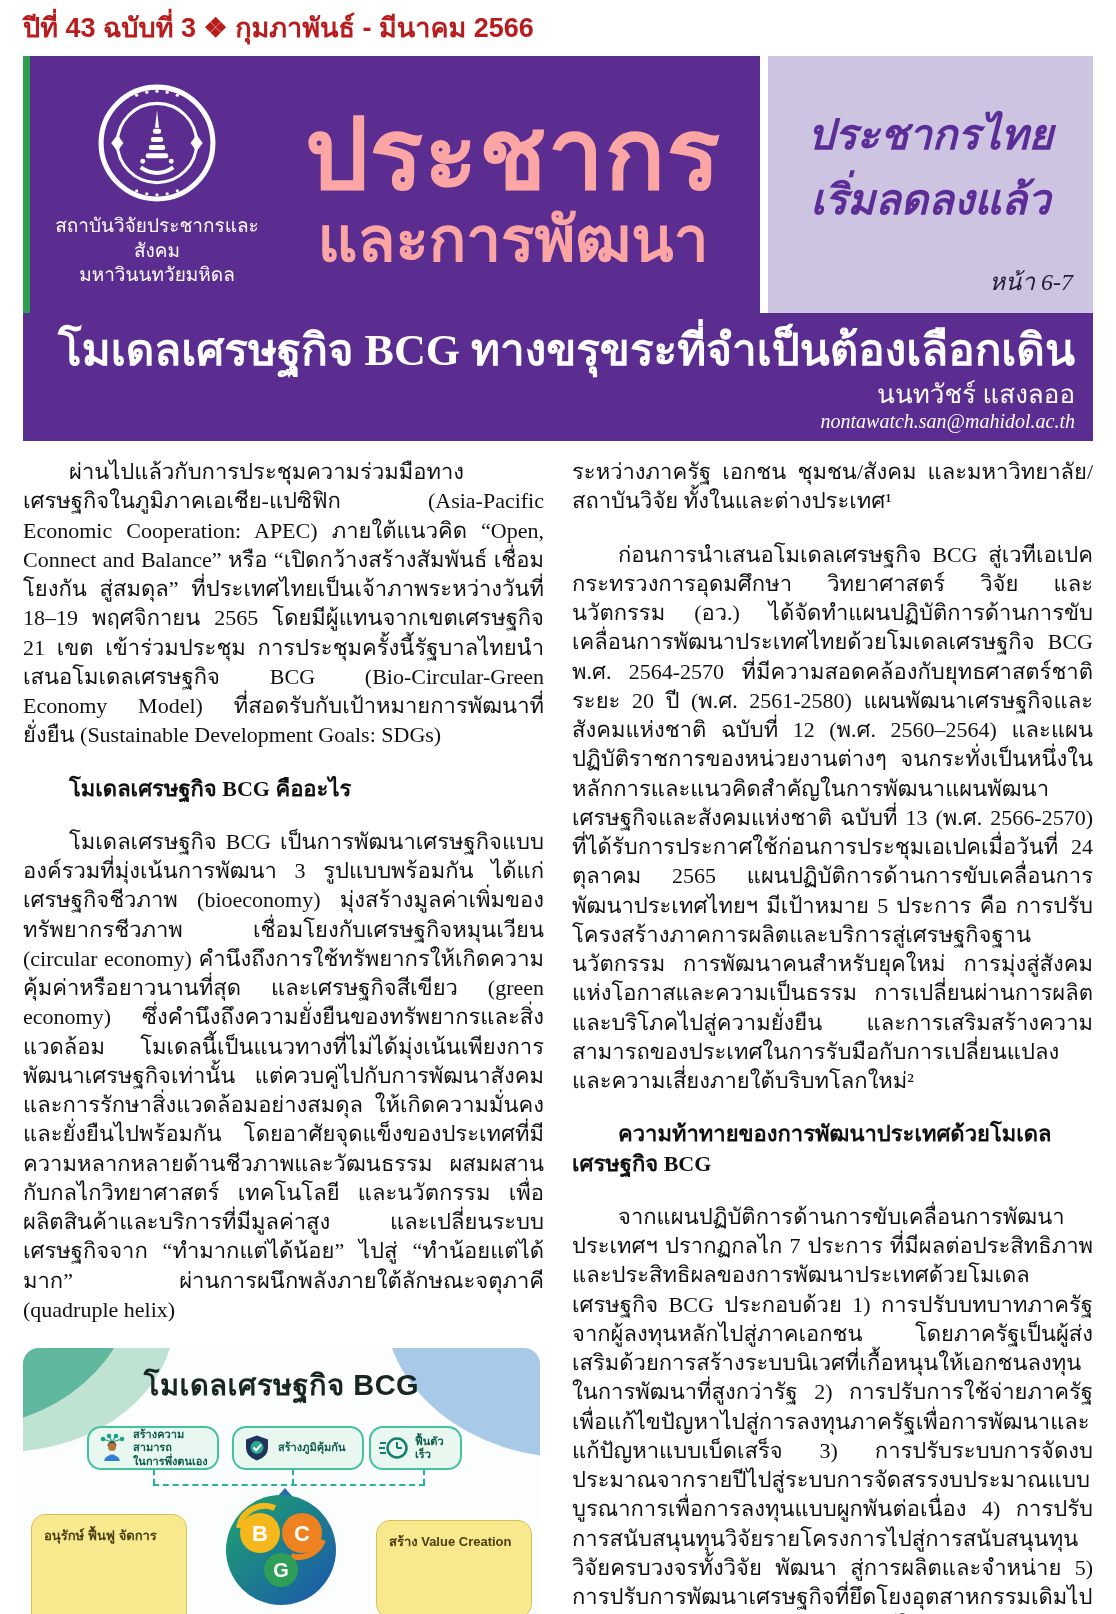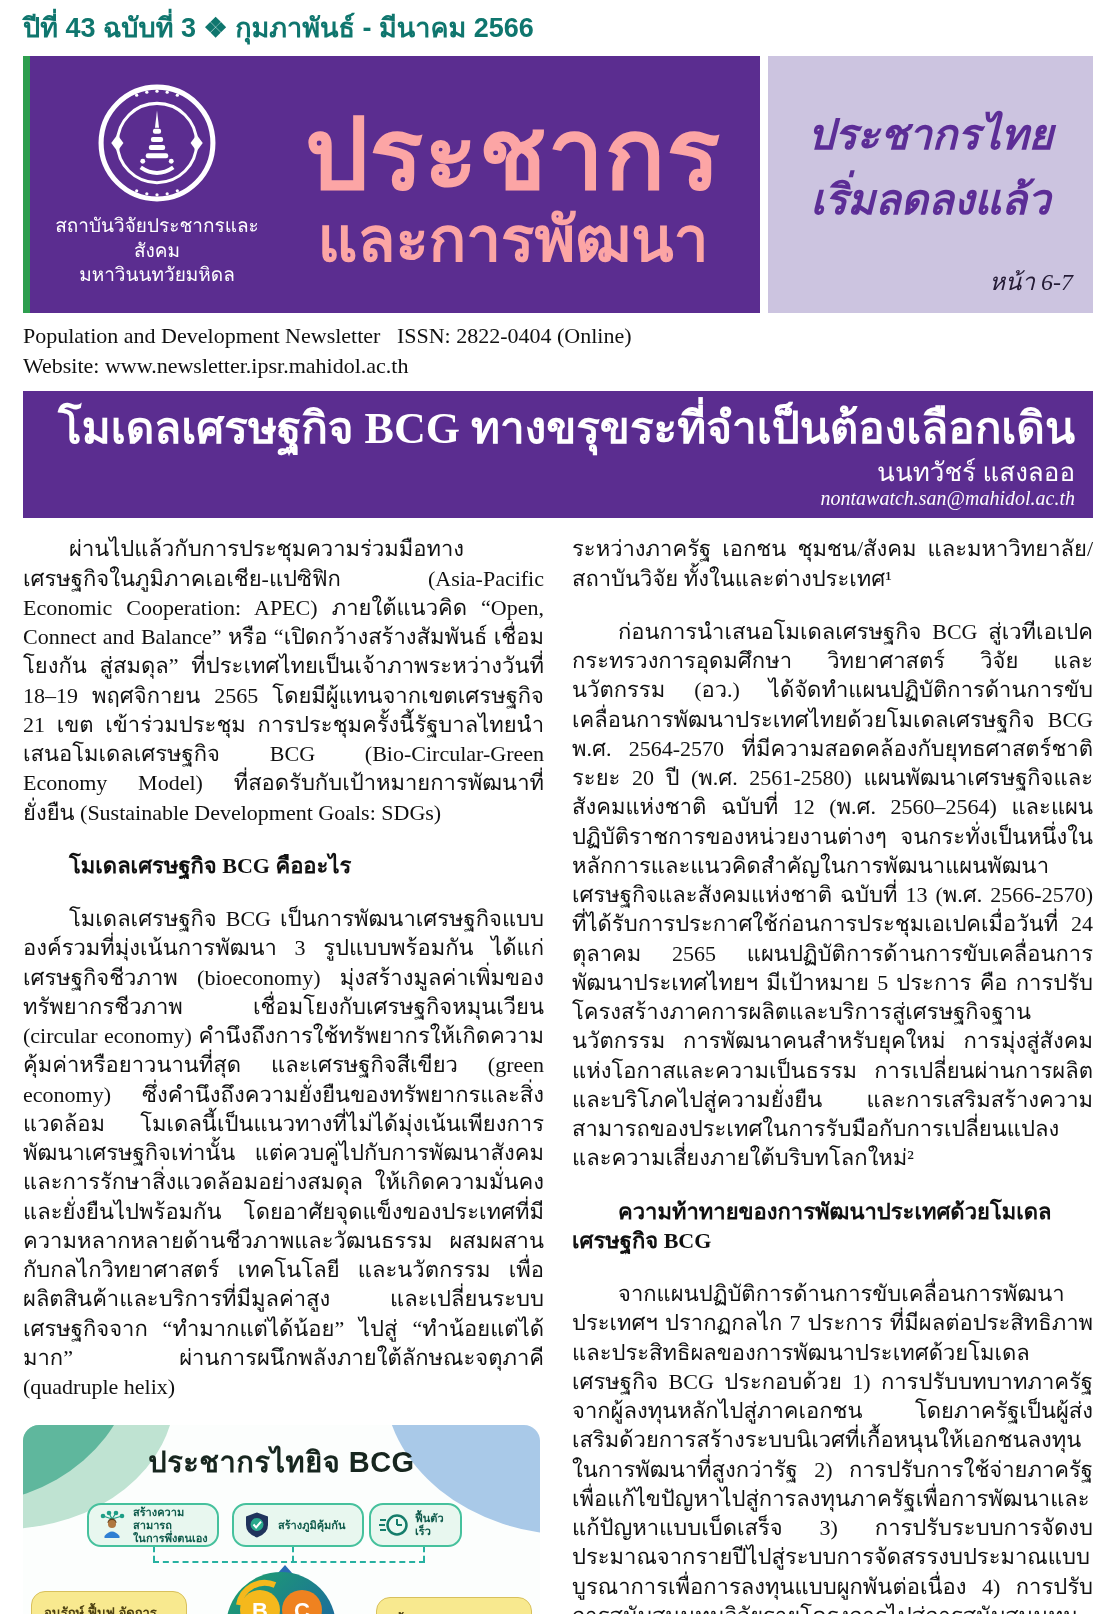--- a/index.html
+++ b/index.html
@@ -1,20 +1,20 @@
 <!DOCTYPE html>
 <html lang="th"><head>
 <meta charset="utf-8">
 <style>
   html,body{margin:0;padding:0;background:#ffffff;}
   body{width:1116px;font-family:"Liberation Serif",serif;color:#111;}
   .page{padding:6px 23px 24px;box-sizing:border-box;}
 
   
-  .issue-line{color:#0f766e;font-family:"Liberation Sans",sans-serif;font-weight:700;
+  .issue-line{color:#b91c1c;font-family:"Liberation Sans",sans-serif;font-weight:700;
     font-size:27px;line-height:1.2;margin:6px 0 12px;}
 
   
   .header-row{display:flex;gap:8px;height:257px;}
   .masthead{width:737px;box-sizing:border-box;background:#5b2d90;border-left:7px solid #2e9e4f;
     display:flex;align-items:center;padding:8px 6px 8px 12px;}
   .masthead-left{width:230px;display:flex;flex-direction:column;align-items:center;}
   .emblem{width:122px;height:122px;}
   .institute{margin-top:10px;color:#fff;font-family:"Liberation Sans",sans-serif;font-weight:400;
     font-size:19px;line-height:1.3;text-align:center;}
@@ -133,45 +133,41 @@
 
     <div class="side-box">
       <div class="side-headline">
         <div>ประชากรไทย</div>
         <div>เริ่มลดลงแล้ว</div>
       </div>
       <div class="side-page-ref">หน้า 6-7</div>
     </div>
   </div>
 
-  <div class="nl-info">
-    <div class="nl-line">Population and Development Newsletter   ISSN: 2822-0404 (Online)</div>
-    <div class="nl-line">Website: www.newsletter.ipsr.mahidol.ac.th</div>
-  </div>
 
   <div class="title-banner">
     <h1 class="banner-headline">โมเดลเศรษฐกิจ BCG ทางขรุขระที่จำเป็นต้องเลือกเดิน</h1>
     <div class="banner-author">นนทวัชร์ แสงลออ</div>
     <div class="banner-email">nontawatch.san@mahidol.ac.th</div>
   </div>
 
   <div class="columns">
     <div class="column">
       <div>
           <p class="col-para">ผ่านไปแล้วกับการประชุมความร่วมมือทางเศรษฐกิจในภูมิภาคเอเชีย-แปซิฟิก (Asia-Pacific Economic Cooperation: APEC) ภายใต้แนวคิด “Open, Connect and Balance” หรือ “เปิดกว้างสร้างสัมพันธ์ เชื่อมโยงกัน สู่สมดุล” ที่ประเทศไทยเป็นเจ้าภาพระหว่างวันที่ 18–19 พฤศจิกายน 2565 โดยมีผู้แทนจากเขตเศรษฐกิจ 21 เขต เข้าร่วมประชุม การประชุมครั้งนี้รัฐบาลไทยนำเสนอโมเดลเศรษฐกิจ BCG (Bio-Circular-Green Economy Model) ที่สอดรับกับเป้าหมายการพัฒนาที่ยั่งยืน (Sustainable Development Goals: SDGs)</p>
           <h3 class="col-heading">โมเดลเศรษฐกิจ BCG คืออะไร</h3>
           <p class="col-para">โมเดลเศรษฐกิจ BCG เป็นการพัฒนาเศรษฐกิจแบบองค์รวมที่มุ่งเน้นการพัฒนา 3 รูปแบบพร้อมกัน ได้แก่ เศรษฐกิจชีวภาพ (bioeconomy) มุ่งสร้างมูลค่าเพิ่มของทรัพยากรชีวภาพ เชื่อมโยงกับเศรษฐกิจหมุนเวียน (circular economy) คำนึงถึงการใช้ทรัพยากรให้เกิดความคุ้มค่าหรือยาวนานที่สุด และเศรษฐกิจสีเขียว (green economy) ซึ่งคำนึงถึงความยั่งยืนของทรัพยากรและสิ่งแวดล้อม โมเดลนี้เป็นแนวทางที่ไม่ได้มุ่งเน้นเพียงการพัฒนาเศรษฐกิจเท่านั้น แต่ควบคู่ไปกับการพัฒนาสังคม และการรักษาสิ่งแวดล้อมอย่างสมดุล ให้เกิดความมั่นคงและยั่งยืนไปพร้อมกัน โดยอาศัยจุดแข็งของประเทศที่มีความหลากหลายด้านชีวภาพและวัฒนธรรม ผสมผสานกับกลไกวิทยาศาสตร์ เทคโนโลยี และนวัตกรรม เพื่อผลิตสินค้าและบริการที่มีมูลค่าสูง และเปลี่ยนระบบเศรษฐกิจจาก “ทำมากแต่ได้น้อย” ไปสู่ “ทำน้อยแต่ได้มาก” ผ่านการผนึกพลังภายใต้ลักษณะจตุภาคี (quadruple helix)</p>
         </div>
 
       <figure class="bcg-figure">
         <div class="fig-canvas">
           <div class="corner-tl1"></div>
           <div class="corner-tl2"></div>
           <div class="corner-tr"></div>
-          <div class="fig-title">ประชากรไทยิจ BCG</div>
+          <div class="fig-title">โมเดลเศรษฐกิจ BCG</div>
 
           <div class="pill pill-1">
             <svg class="pill-icon" viewBox="0 0 30 30">
               <g stroke="#1d9e86" stroke-width="1.2">
                 <line x1="15" y1="9" x2="6" y2="6"></line>
                   <line x1="15" y1="9" x2="12" y2="3"></line>
                 <line x1="15" y1="9" x2="19" y2="3"></line>
                   <line x1="15" y1="9" x2="25" y2="6"></line>
               </g>
               <g fill="#1d9e86">

